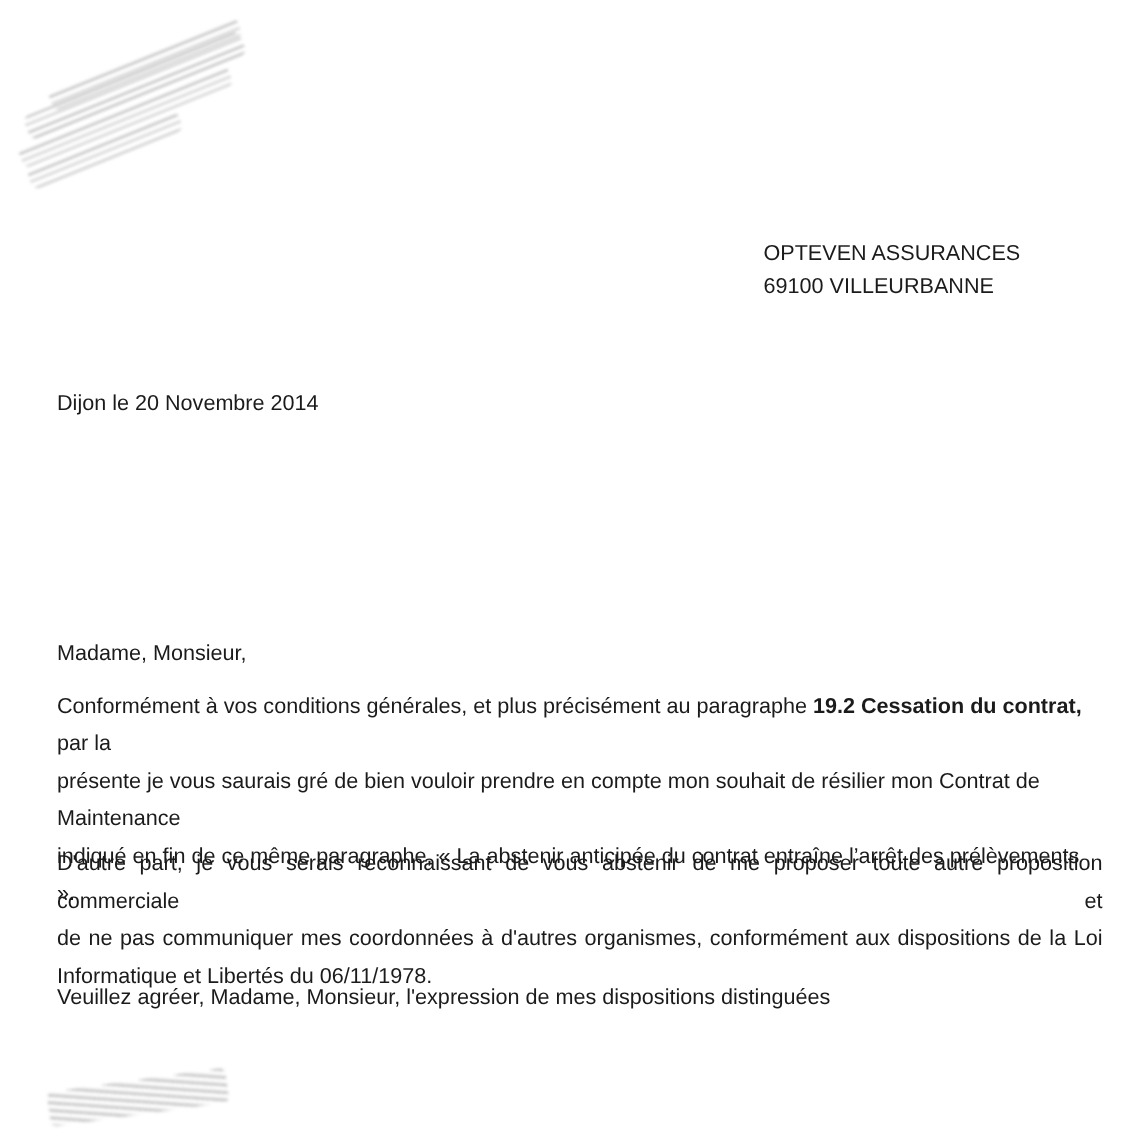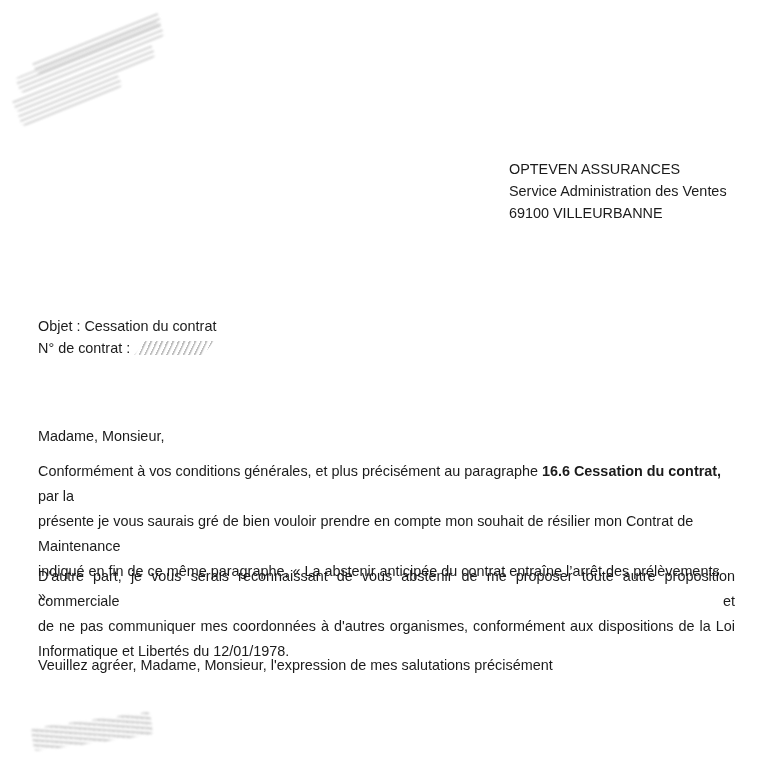--- a/index.html
+++ b/index.html
@@ -67,43 +67,37 @@
 
   <div class="redact-sender">
     <i class="streak s1"></i>
     <i class="streak s2"></i>
     <i class="streak s3"></i>
     <i class="streak s4"></i>
   </div>
 
   <div class="recipient">
     <div>OPTEVEN ASSURANCES</div>
-    <div>Service Administration des Ventes</div>
     <div>69100 VILLEURBANNE</div>
   </div>
 
+  <div class="date-line">Dijon le 20 Novembre 2014</div>
 
-  <div class="subject">
-    <div>Objet : Cessation du contrat</div>
-    <div><span>N° de contrat :</span>
-      <span class="redact-inline redact-subject"></span>
-    </div>
-  </div>
 
   <div class="salutation">Madame, Monsieur,</div>
 
   <div class="para para-1">
-    <div class="line"><span>Conformément à vos conditions générales, et plus précisément au paragraphe </span><span class="b">16.6 Cessation du contrat,</span><span> par la</span></div>
+    <div class="line"><span>Conformément à vos conditions générales, et plus précisément au paragraphe </span><span class="b">19.2 Cessation du contrat,</span><span> par la</span></div>
     <div class="line">présente je vous saurais gré de bien vouloir prendre en compte mon souhait de résilier mon Contrat de Maintenance</div>
     <div class="line">indiqué en fin de ce même paragraphe, « La abstenir anticipée du contrat entraîne l’arrêt des prélèvements ».</div>
   </div>
 
   <div class="para para-2">
     <div class="line just">D'autre part, je vous serais reconnaissant de vous abstenir de me proposer toute autre proposition commerciale et</div>
     <div class="line just">de ne pas communiquer mes coordonnées à d'autres organismes, conformément aux dispositions de la Loi</div>
-    <div class="line">Informatique et Libertés du 12/01/1978.</div>
+    <div class="line">Informatique et Libertés du 06/11/1978.</div>
   </div>
 
-  <div class="closing">Veuillez agréer, Madame, Monsieur, l'expression de mes salutations précisément</div>
+  <div class="closing">Veuillez agréer, Madame, Monsieur, l'expression de mes dispositions distinguées</div>
 
   <div class="redact-signature"></div>
 
 </div>
 
 </body></html>

